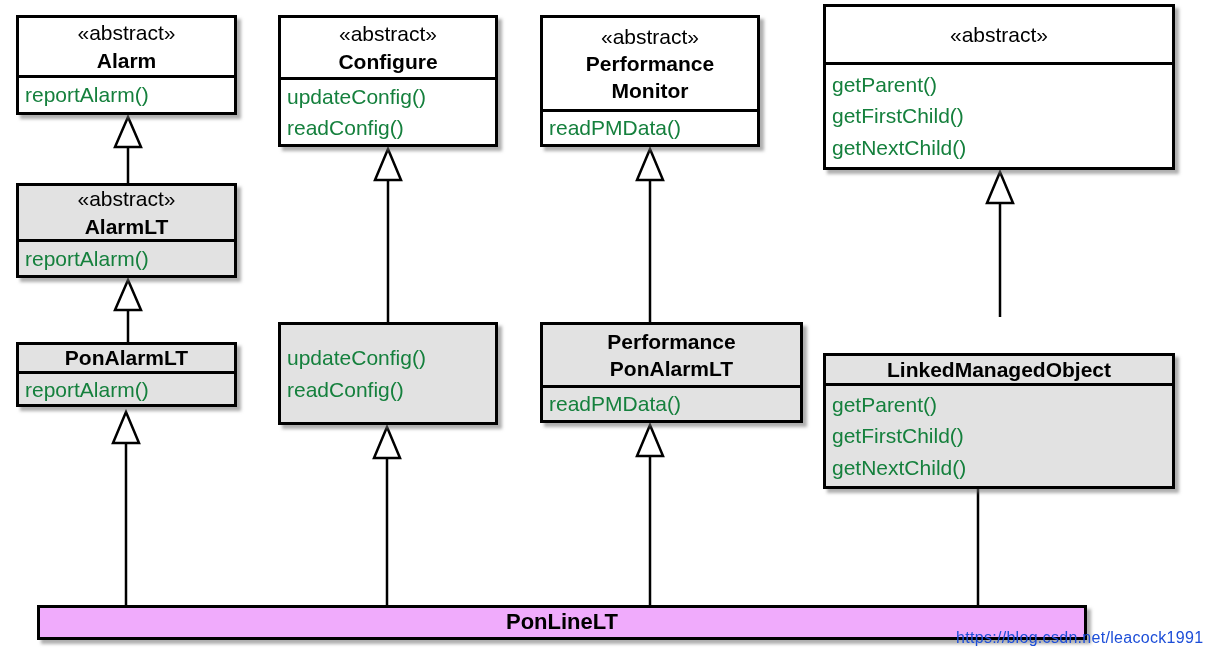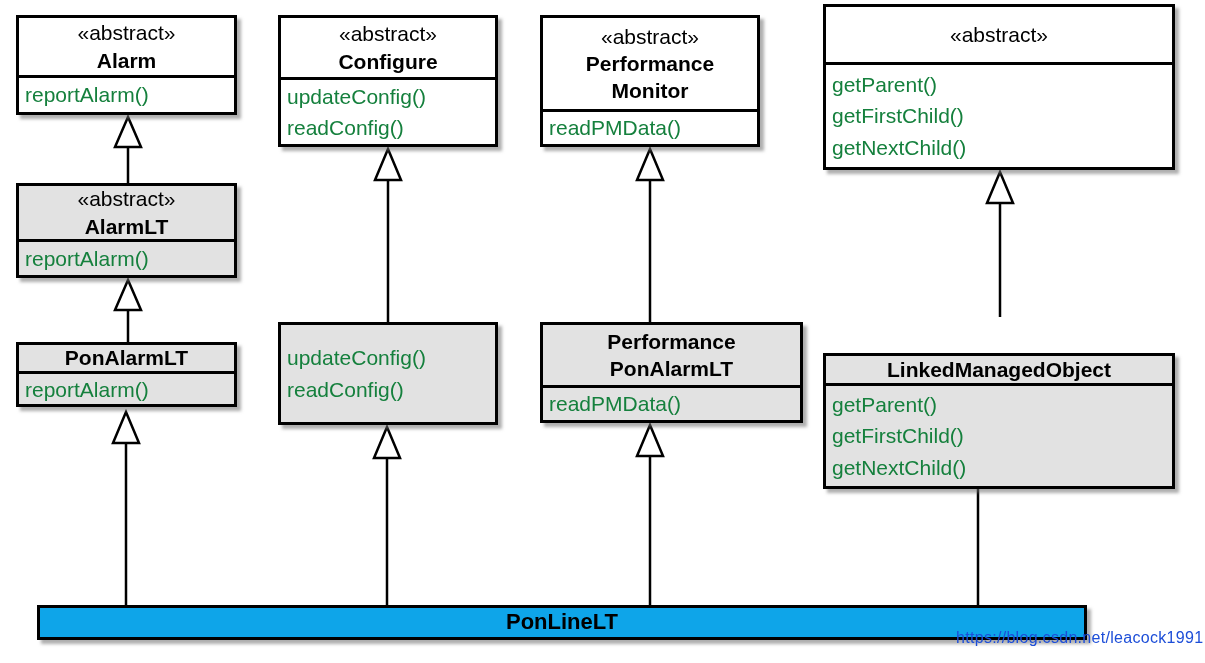--- a/index.html
+++ b/index.html
@@ -184,18 +184,18 @@
     <div class="uml-class" style="left: 823px; top: 317px; width: 352px; height: 136px; background: rgb(226, 226, 226); border-color: rgb(0, 0, 0); margin-top: 36px;">
       <div class="title-compartment" style="height: 30px;">
         <div class="class-name">LinkedManagedObject</div>
       </div>
       <div class="methods-compartment">
         <div class="method">getParent()</div>
         <div class="method">getFirstChild()</div>
         <div class="method">getNextChild()</div>
       </div>
     </div>
-    <div class="uml-class bar" style="left: 37px; top: 605px; width: 1050px; height: 35px; background: #0ea5e9; border-color: rgb(0, 0, 0);">
+    <div class="uml-class bar" style="left: 37px; top: 605px; width: 1050px; height: 35px; background: #f0abfc; border-color: rgb(0, 0, 0);">
       <div class="title-compartment">
         <div class="class-name">PonLineLT</div>
       </div>
     </div>
   </div>
 
 </body></html>

